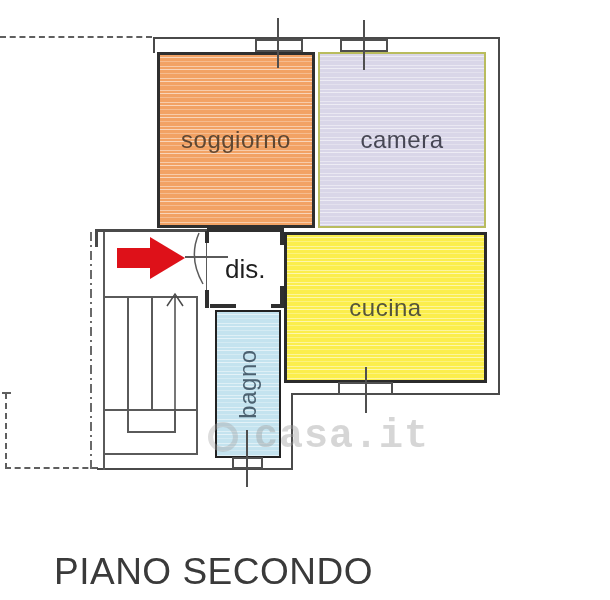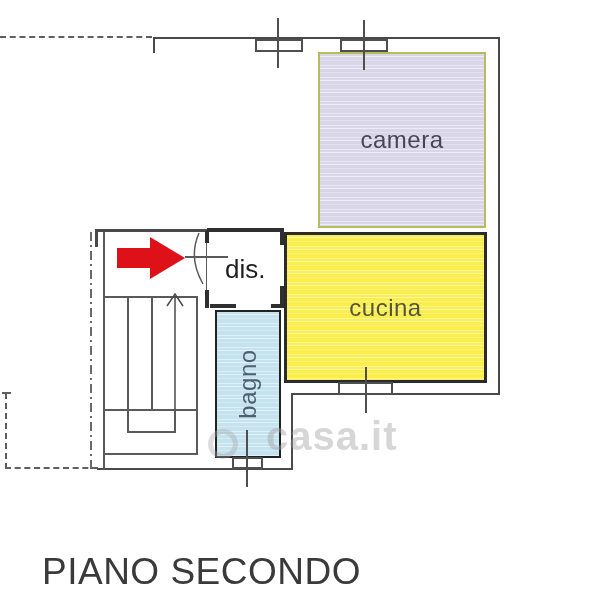--- a/index.html
+++ b/index.html
@@ -34,32 +34,32 @@
   .win-line{position:absolute;background:#4f4f4f;}
   #entrance-arrow{position:absolute;left:117px;top:237px;width:68px;height:42px;}
   #arrow-shaft{position:absolute;left:0;top:11px;width:33px;height:20px;background:#de1119;}
   #arrow-head{
     position:absolute;left:33px;top:0;width:0;height:0;
     border-top:21px solid transparent;border-bottom:21px solid transparent;
     border-left:35px solid #de1119;
   }
   #dis-label{position:absolute;left:225px;top:254px;font-size:26px;color:#1e1e1e;}
   #watermark{
-    position:absolute;left:208px;top:414px;display:flex;align-items:flex-end;gap:28px;
-    z-index:6;pointer-events:none;
+    position:absolute;left:208px;top:414px;display:flex;align-items:center;gap:16px;
+    z-index:6;pointer-events:none;font-family:Liberation Mono, monospace;
   }
   #wm-circle{
     width:30px;height:30px;border-radius:50%;border:5px solid rgba(165,165,165,.38);
     box-sizing:border-box;
   }
   #wm-text{
     font-size:40px;font-weight:bold;color:rgba(158,158,158,.42);letter-spacing:1px;
   }
   #plan-title{
-    position:absolute;left:42px;top:551px;font-size:37px;color:#3a3a3a;
+    position:absolute;left:54px;top:551px;font-size:37px;color:#3a3a3a;
     letter-spacing:.5px;white-space:nowrap;
   }
   svg.overlay{position:absolute;left:0;top:0;z-index:5;pointer-events:none;}
   #bagno-label-span{
     transform:rotate(-90deg);white-space:nowrap;
   }
 </style>
 </head>
 <body>
 
@@ -75,20 +75,23 @@
   <div class="wl" style="left:498px;top:37px;width:2px;height:358px;"></div>
   <div class="wl" style="left:291px;top:393px;width:209px;height:2px;"></div>
   <div class="wl" style="left:291px;top:393px;width:2px;height:77px;"></div>
   <div class="wl" style="left:97px;top:468px;width:196px;height:2px;"></div>
   <div class="wl" style="left:153px;top:37px;width:2px;height:16px;"></div>
 
   <div class="wl" style="left:95px;top:229px;width:113px;height:3px;"></div>
   <div class="wl" style="left:95px;top:229px;width:3px;height:18px;"></div>
   <div class="wl thin" style="left:103px;top:232px;width:2px;height:238px;"></div>
 
+  <div class="room tex" style="left: 157px; top: 52px; width: 158px; height: 176px; border-width: 3px; background-color: rgb(242, 162, 100); border-color: rgb(47, 47, 47);">
+    <span class="room-label" style="color: rgb(94, 71, 51);">soggiorno</span>
+  </div>
 
   <div class="room tex" style="left: 284px; top: 232px; width: 203px; height: 151px; border-width: 3px; background-color: rgb(251, 238, 76); border-color: rgb(43, 43, 43);">
     <span class="room-label" style="color: rgb(85, 85, 58);">cucina</span>
   </div>
 
   <div class="room tex" style="left: 318px; top: 52px; width: 168px; height: 176px; border-width: 2px; background-color: rgb(217, 214, 232); border-color: rgb(185, 188, 94);">
     <span class="room-label" style="color: rgb(71, 71, 84);">camera</span>
   </div>
 
   <div class="room tex" style="left: 215px; top: 310px; width: 66px; height: 148px; border-width: 2px; background-color: rgb(196, 227, 239); border-color: rgb(34, 34, 34);">

